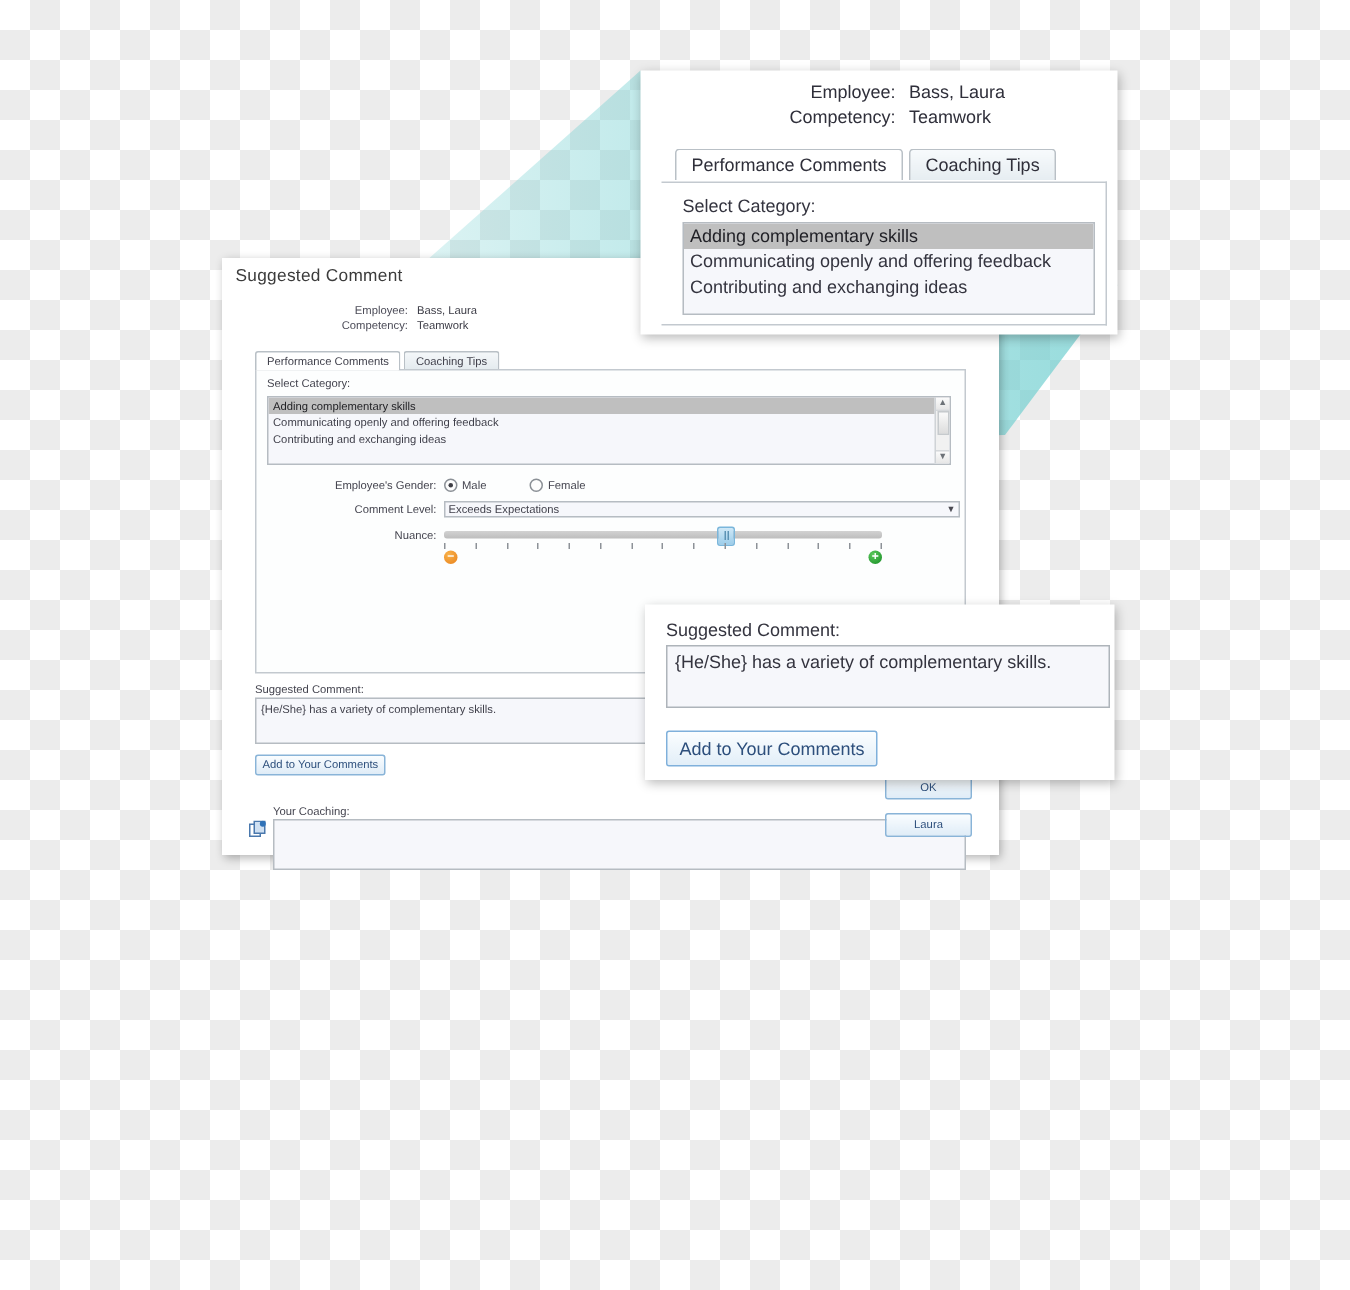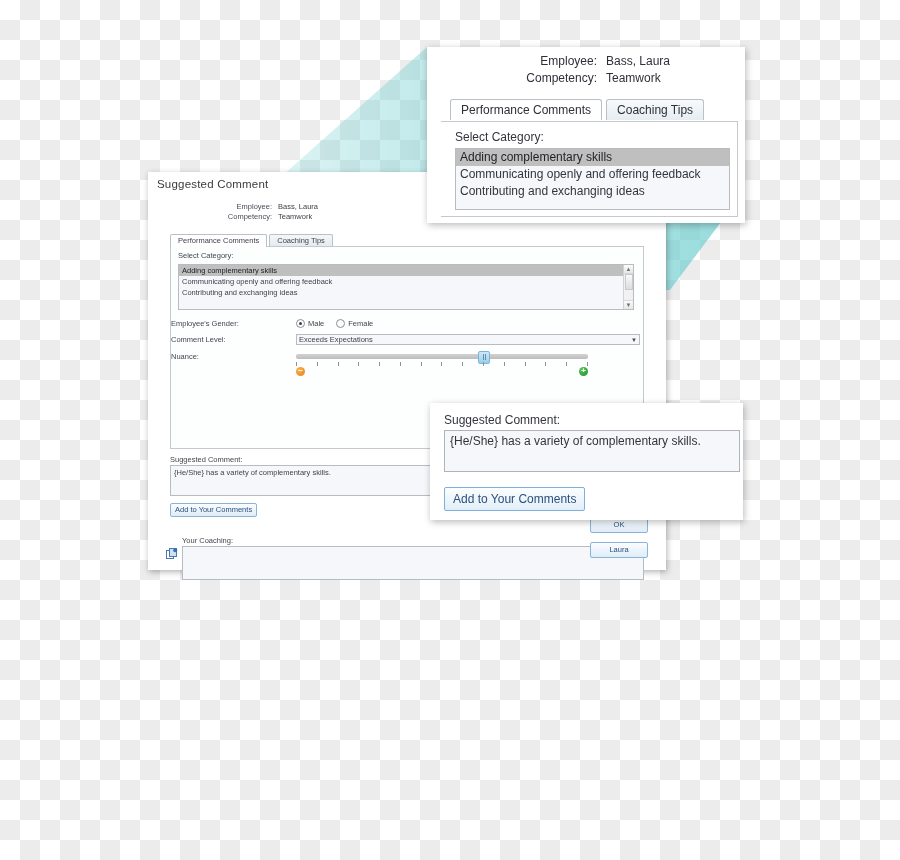--- a/index.html
+++ b/index.html
@@ -149,40 +149,40 @@
     box-sizing: border-box;
   }
 
   .formrow {
     position: absolute;
     font-size: 7.5px;
     color: #44444f;
     display: flex;
     align-items: center;
   }
-  .formrow .lbl { width: 120px; padding-right: 5px; }
+  .formrow .lbl { width: 120px; text-align: right; padding-right: 5px; }
   .radio {
     display: inline-block;
     width: 7px; height: 7px;
     border-radius: 50%;
     border: 1px solid #8b9096;
     background: #fdfdfd;
     margin-right: 3px;
     position: relative;
     vertical-align: -1px;
   }
   .radio.on::after {
     content: "";
     position: absolute;
     left: 1.5px; top: 1.5px;
     width: 3px; height: 3px;
     border-radius: 50%;
     background: #3d3d44;
   }
-  .radio-label { margin-right: 12px; }
+  .radio-label { margin-right: 29px; }
 
   .combo {
     width: 344px;
     height: 11px;
     border: 1px solid #b6bcc2;
     background: #f6f7fb;
     box-sizing: border-box;
     font-size: 7.5px;
     color: #3f3f4a;
     padding: 0 2px;

